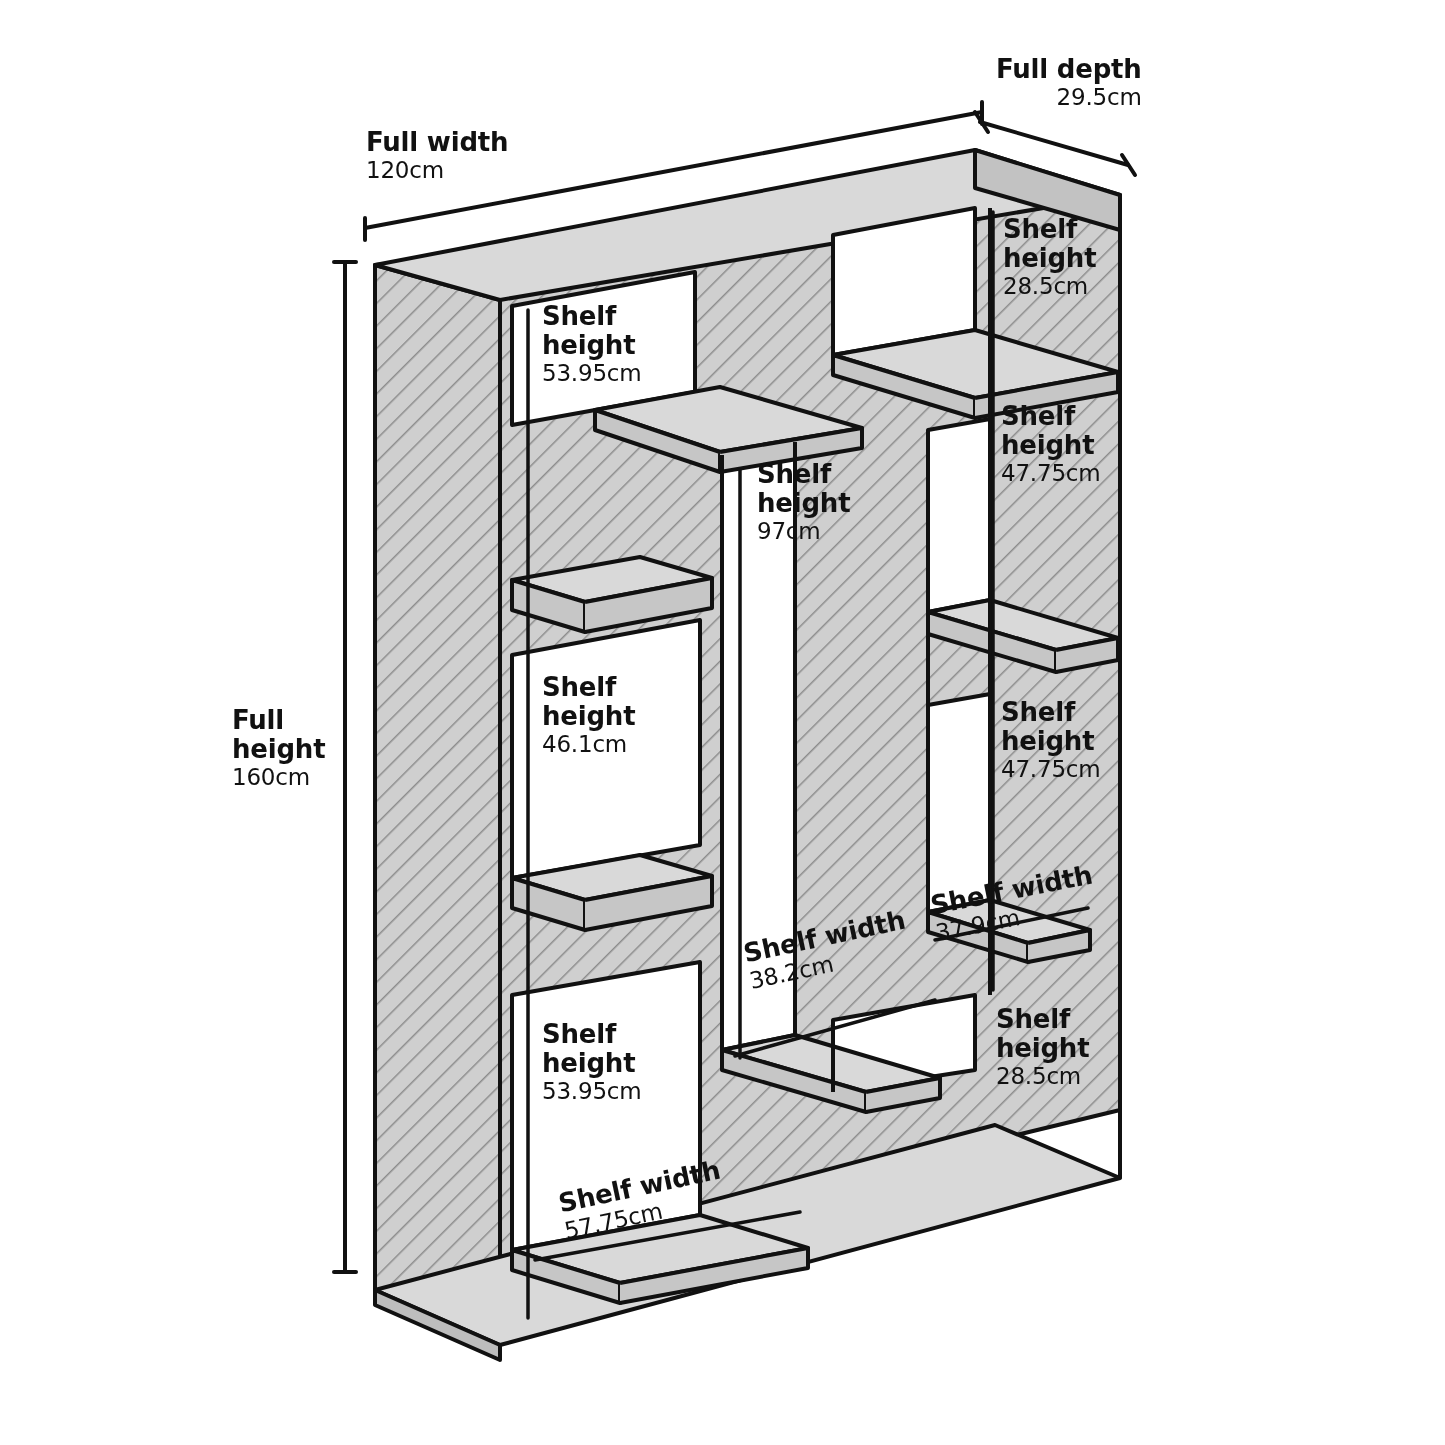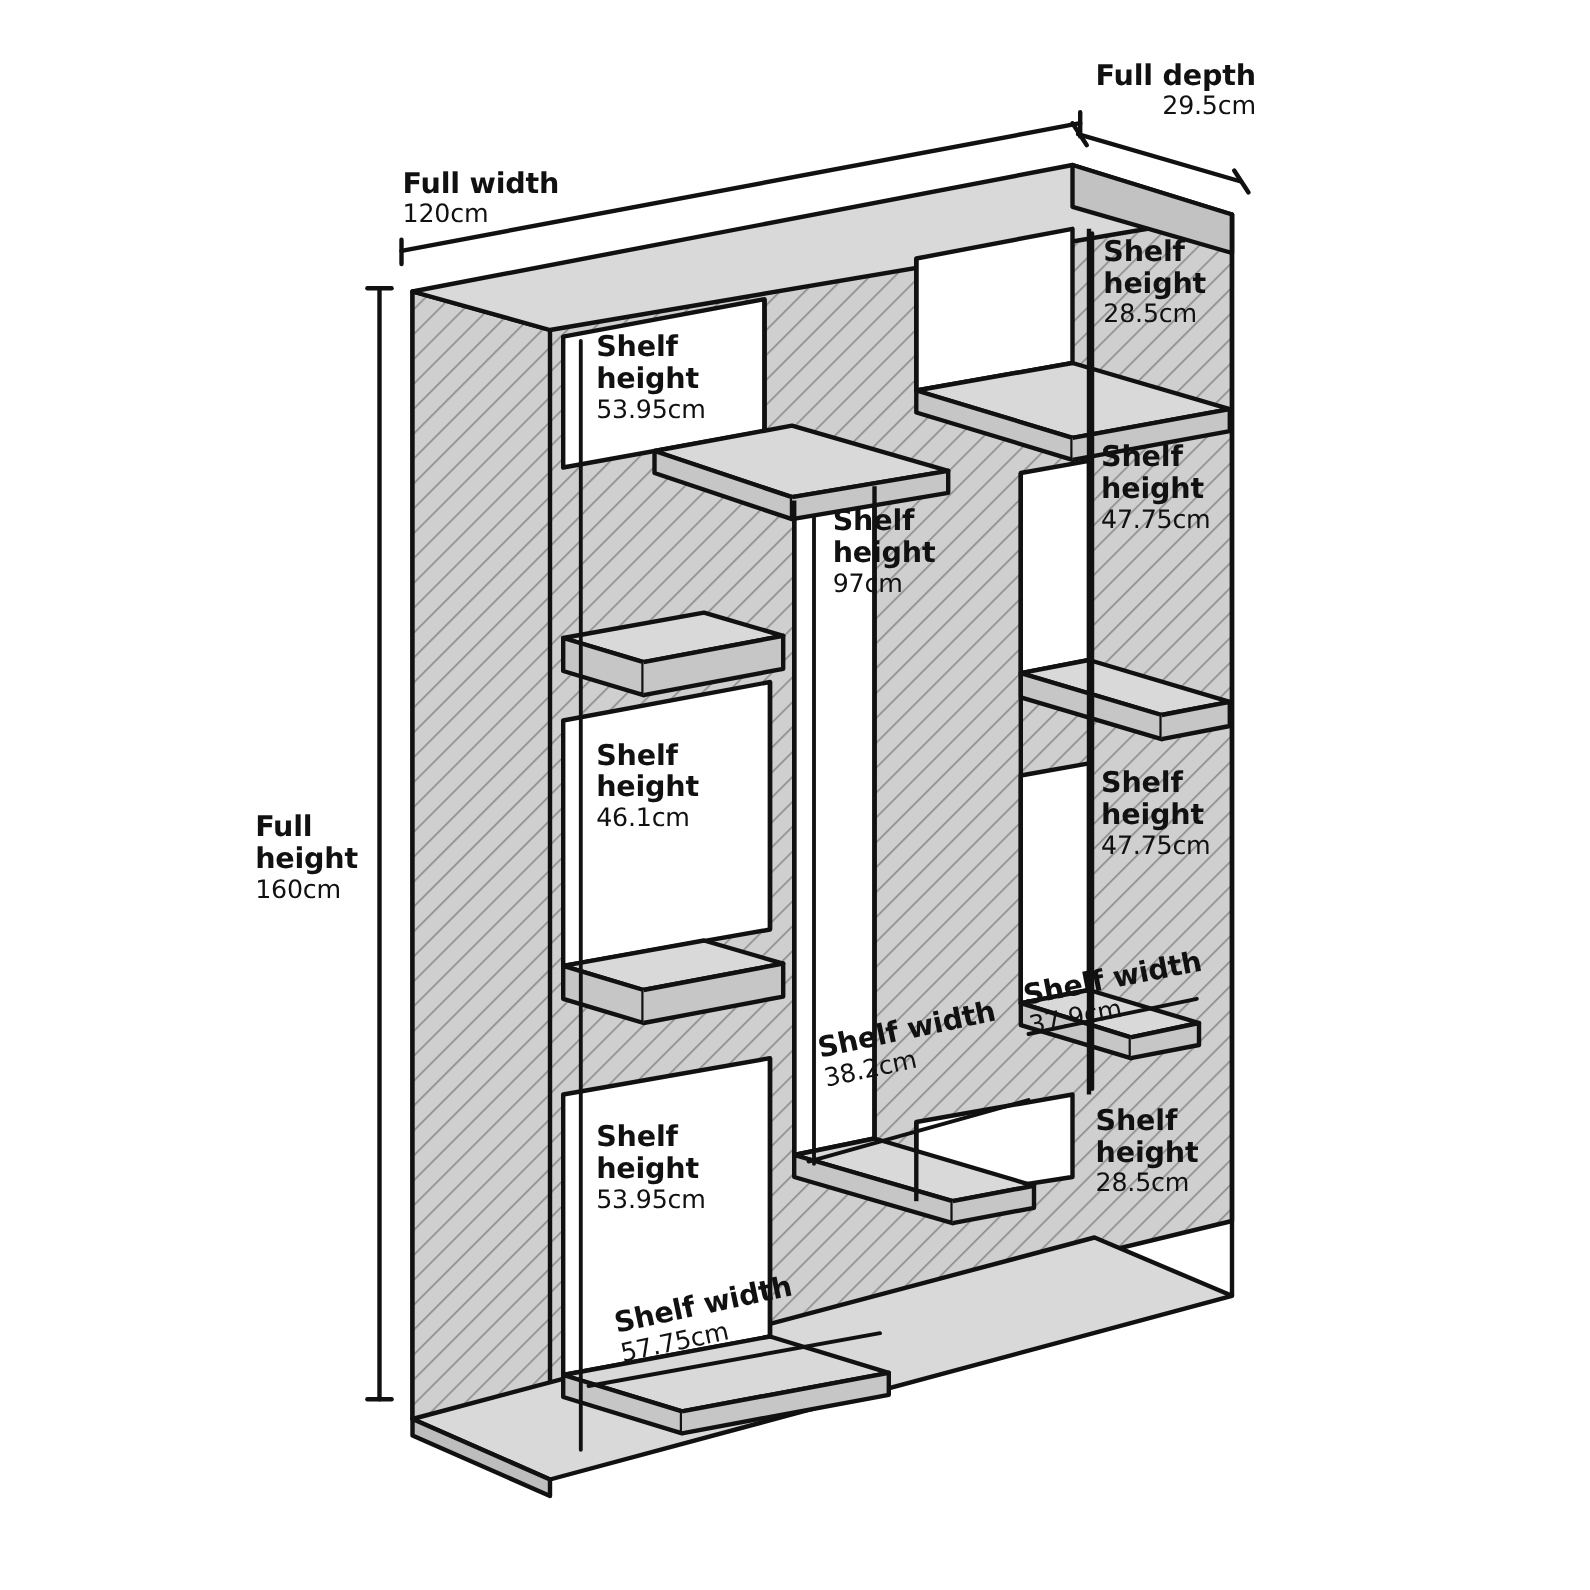--- a/index.html
+++ b/index.html
@@ -150,32 +150,32 @@
       <line x1="528" y1="310" x2="528" y2="1318"></line>
       <line x1="993" y1="212" x2="993" y2="990"></line>
       <line x1="740" y1="470" x2="740" y2="1058"></line>
 
       <line x1="535" y1="1260" x2="800" y2="1212"></line>
       <line x1="735" y1="1056" x2="935" y2="1000"></line>
       <line x1="935" y1="940" x2="1088" y2="908"></line>
     </g>
   </svg>
 
-  <div class="dim" style="left:366px; top:153px;">
+  <div class="dim" style="left:366px; top:128px;">
     <span class="t">Full width</span>
     <span class="v">120cm</span>
   </div>
 
   <div class="dim" style="left:996px; top:55px;text-align:right;">
     <span class="t">Full depth</span>
     <span class="v">29.5cm</span>
   </div>
 
   <div class="dim" style="left:232px; top:706px;">
-    <span class="t" style="max-width:110px;margin-top:32px;">Full height</span>
+    <span class="t" style="max-width:110px;">Full height</span>
     <span class="v">160cm</span>
   </div>
 
   <div class="dim" style="left:1003px; top:215px; width:110px;">
     <span class="t" style="width:80px;">Shelf height</span>
     <span class="v">28.5cm</span>
   </div>
 
   <div class="dim" style="left:542px; top:302px; width:120px;">
     <span class="t" style="width:80px;">Shelf height</span>

